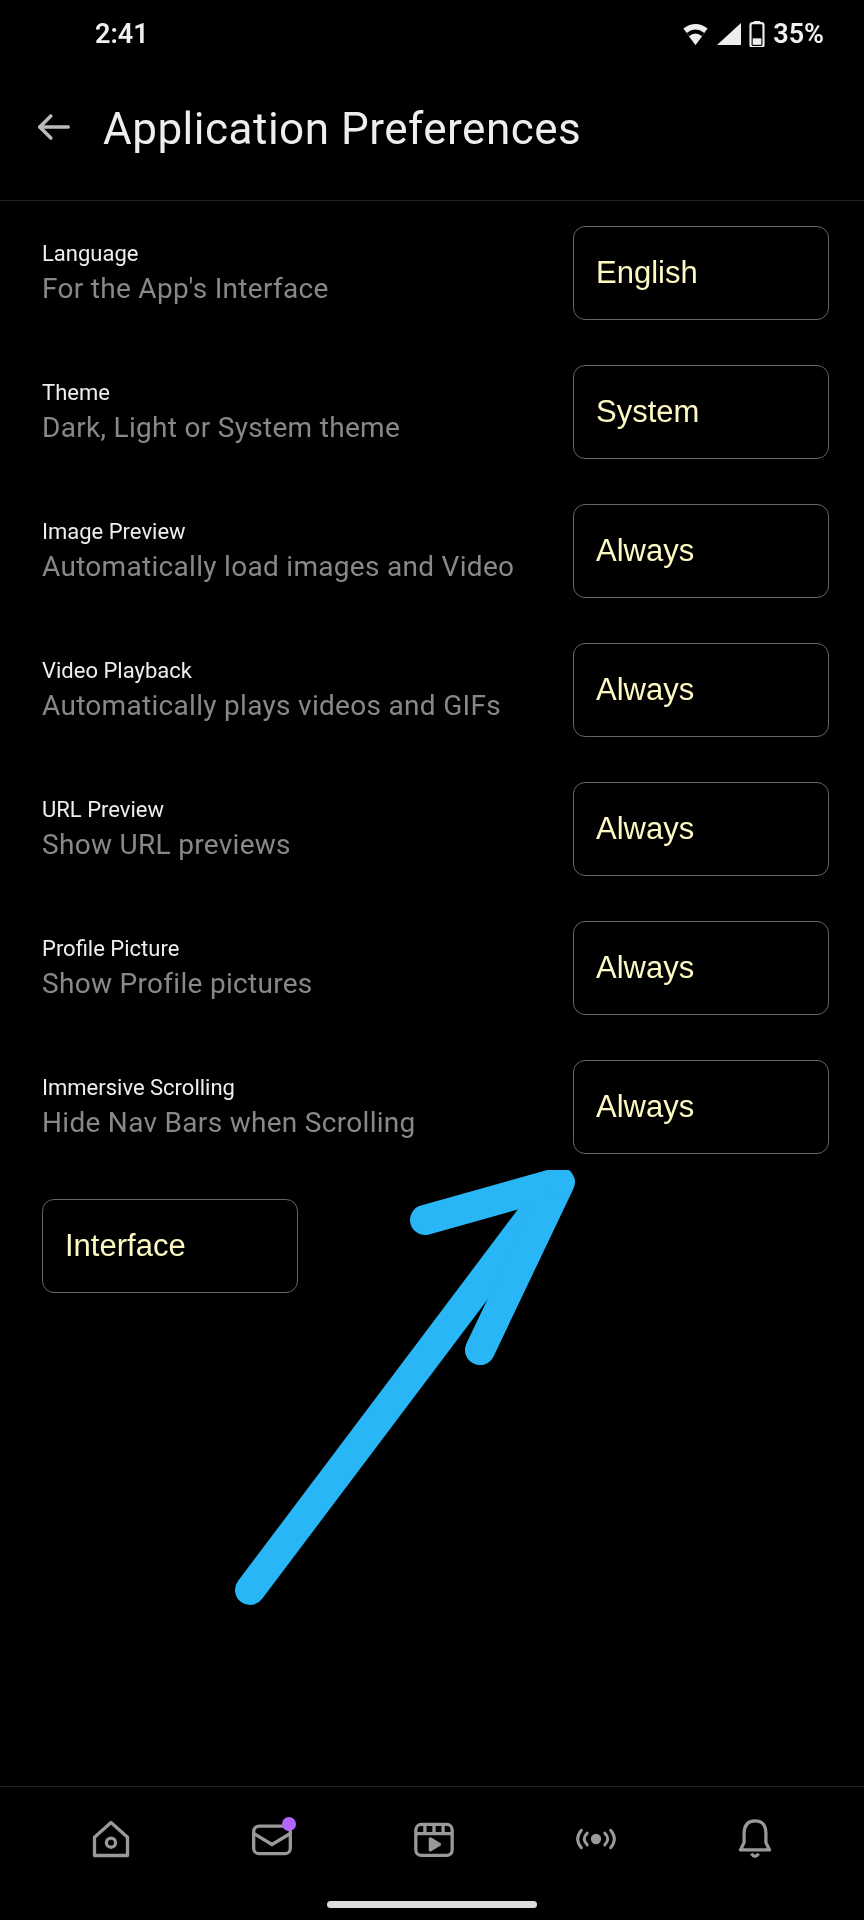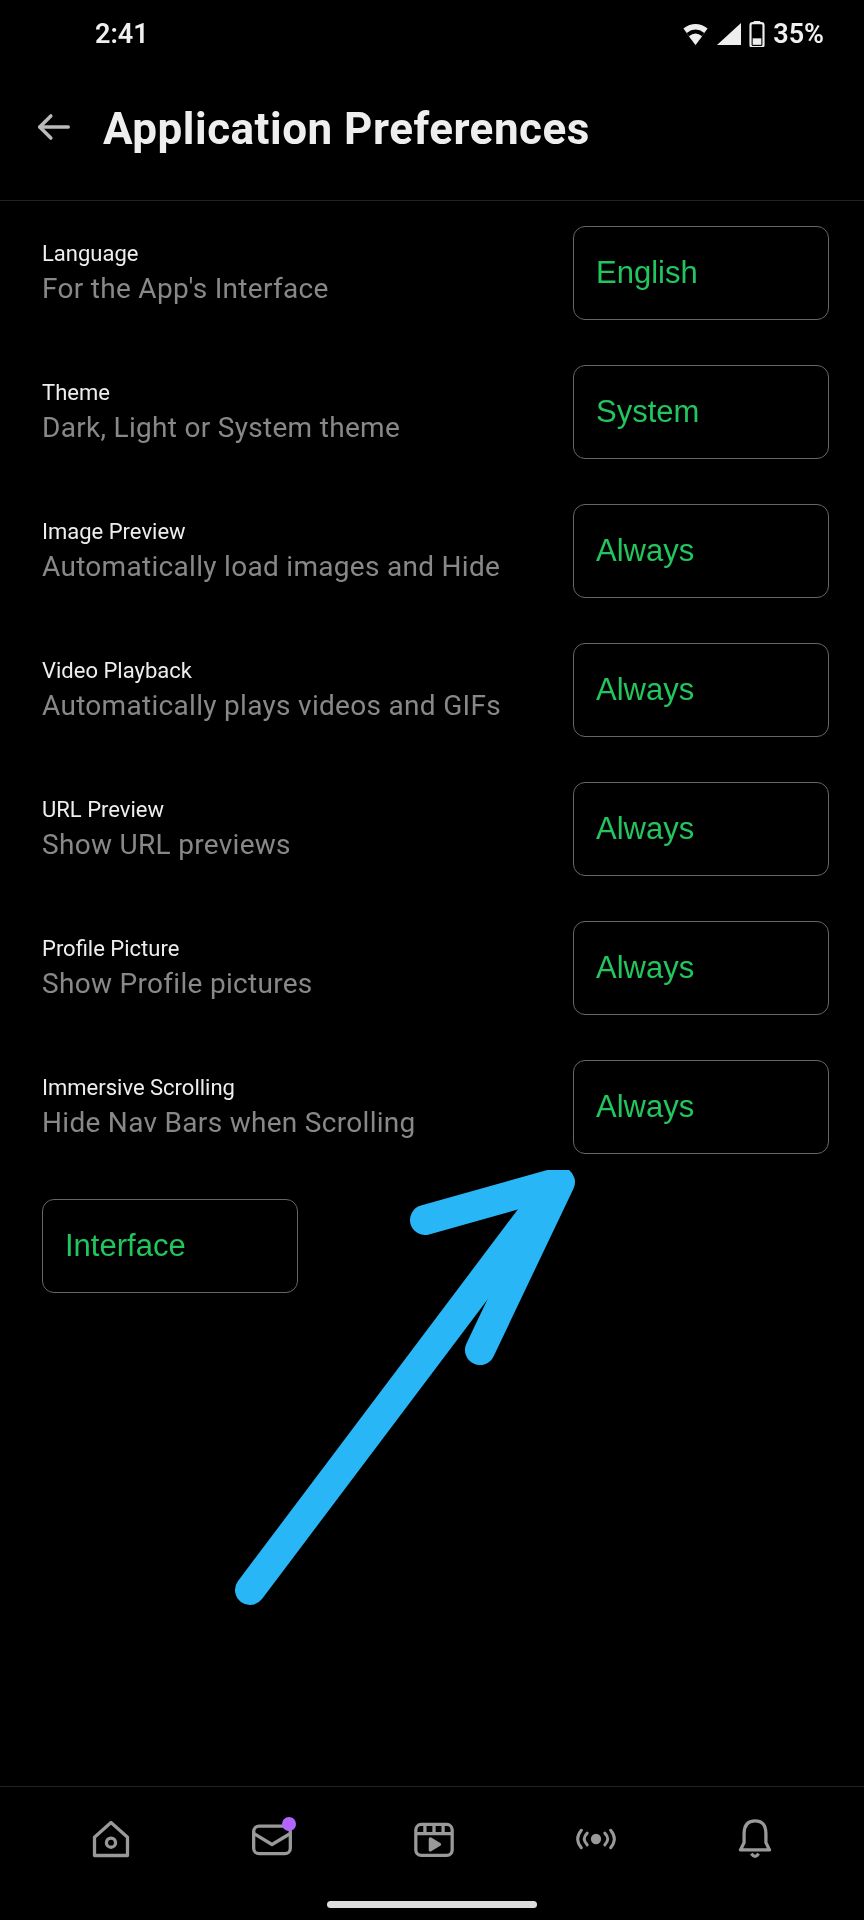--- a/index.html
+++ b/index.html
@@ -45,21 +45,21 @@
     padding: 35px 30px 45px 35px;
     border-bottom: 1px solid #222;
     gap: 30px;
   }
   .back-arrow {
     color: #bbb;
     cursor: pointer;
   }
   .page-title {
     font-size: 44px;
-    font-weight: 700;
+    font-weight: 400;
     color: #eeeeee;
     letter-spacing: 0.5px;
     text-align: center;
   }
   
   
   .settings-list {
     padding: 25px 35px 0 42px;
   }
   .setting-row {
@@ -83,21 +83,21 @@
     letter-spacing: 0.3px;
   }
   .setting-value {
     border: 1px solid #666;
     border-radius: 12px;
     padding: 28px 22px;
     min-width: 256px;
     text-align: left;
     font-size: 31px;
     font-weight: 400;
-    color: #22c55e;
+    color: #fef9c3;
     background: transparent;
     cursor: pointer;
   }
   
   
   .bottom-nav {
     position: absolute;
     bottom: 0;
     left: 0;
     right: 0;
@@ -196,21 +196,21 @@
     <div class="setting-text">
       <div class="setting-title">Theme</div>
       <div class="setting-subtitle">Dark, Light or System theme</div>
     </div>
     <button class="setting-value">System</button>
   </div>
 
   <div class="setting-row">
     <div class="setting-text">
       <div class="setting-title">Image Preview</div>
-      <div class="setting-subtitle">Automatically load images and Hide</div>
+      <div class="setting-subtitle">Automatically load images and Video</div>
     </div>
     <button class="setting-value">Always</button>
   </div>
 
   <div class="setting-row">
     <div class="setting-text">
       <div class="setting-title">Video Playback</div>
       <div class="setting-subtitle">Automatically plays videos and GIFs</div>
     </div>
     <button class="setting-value">Always</button>

